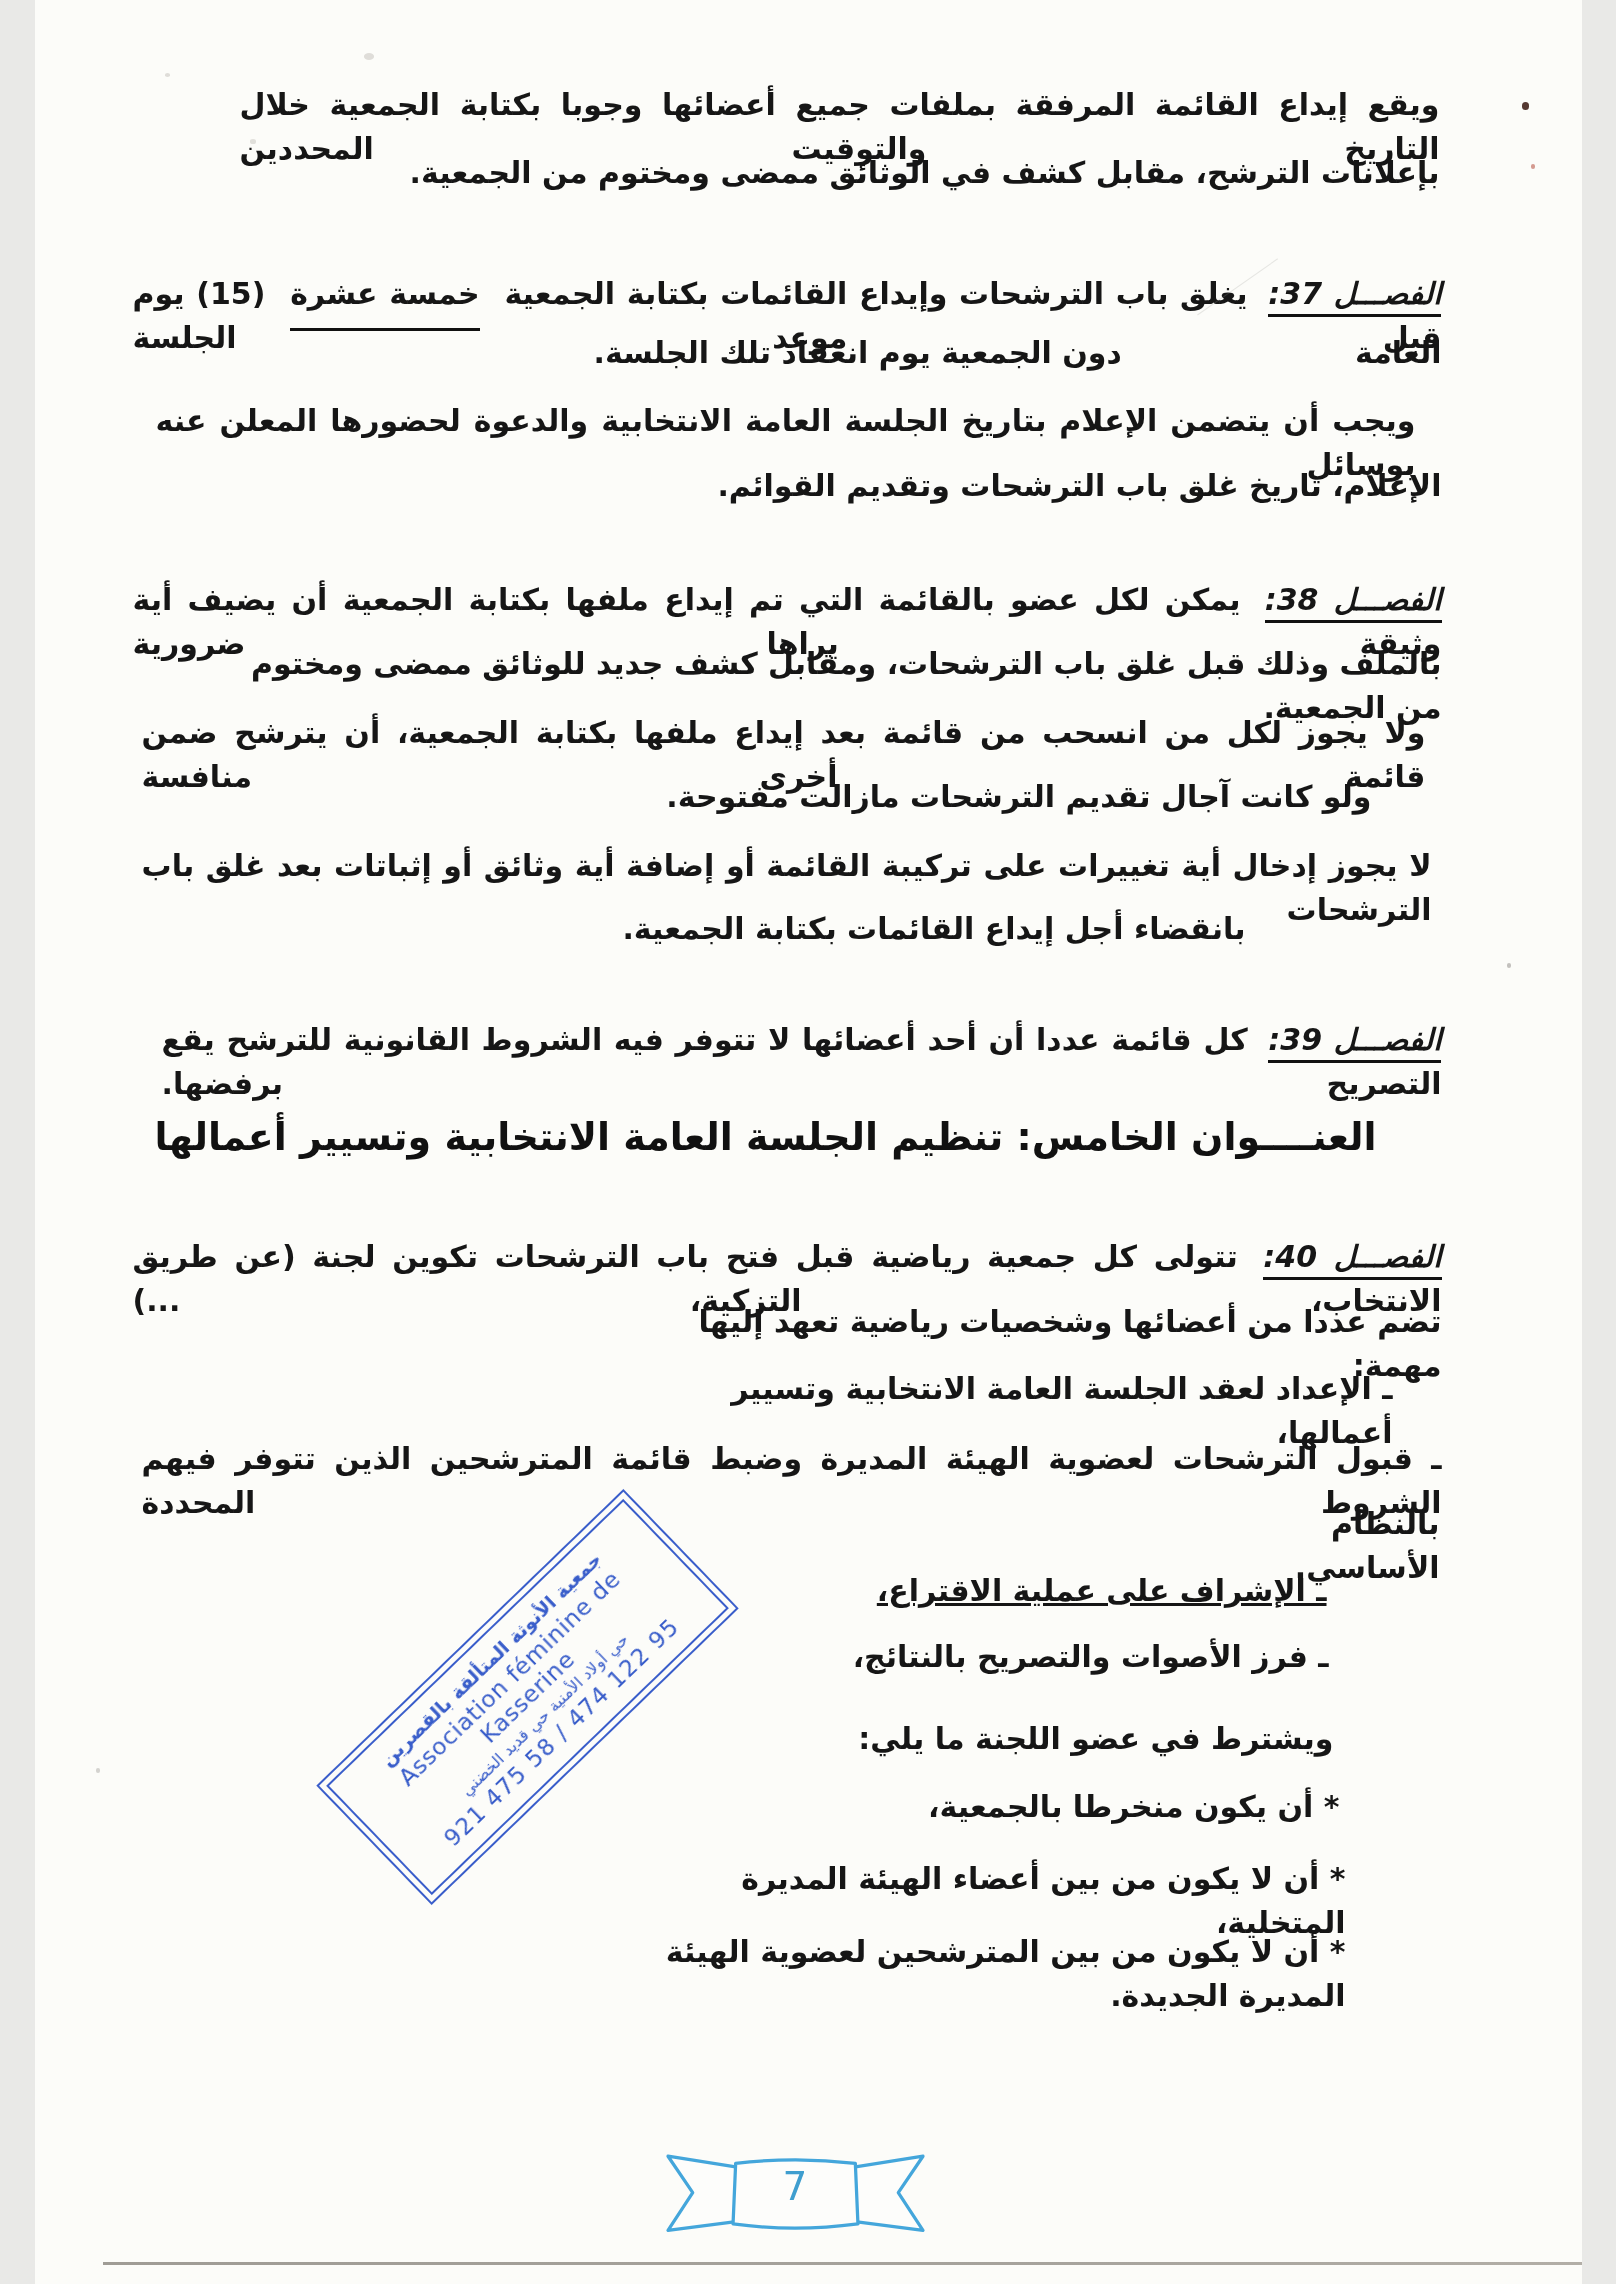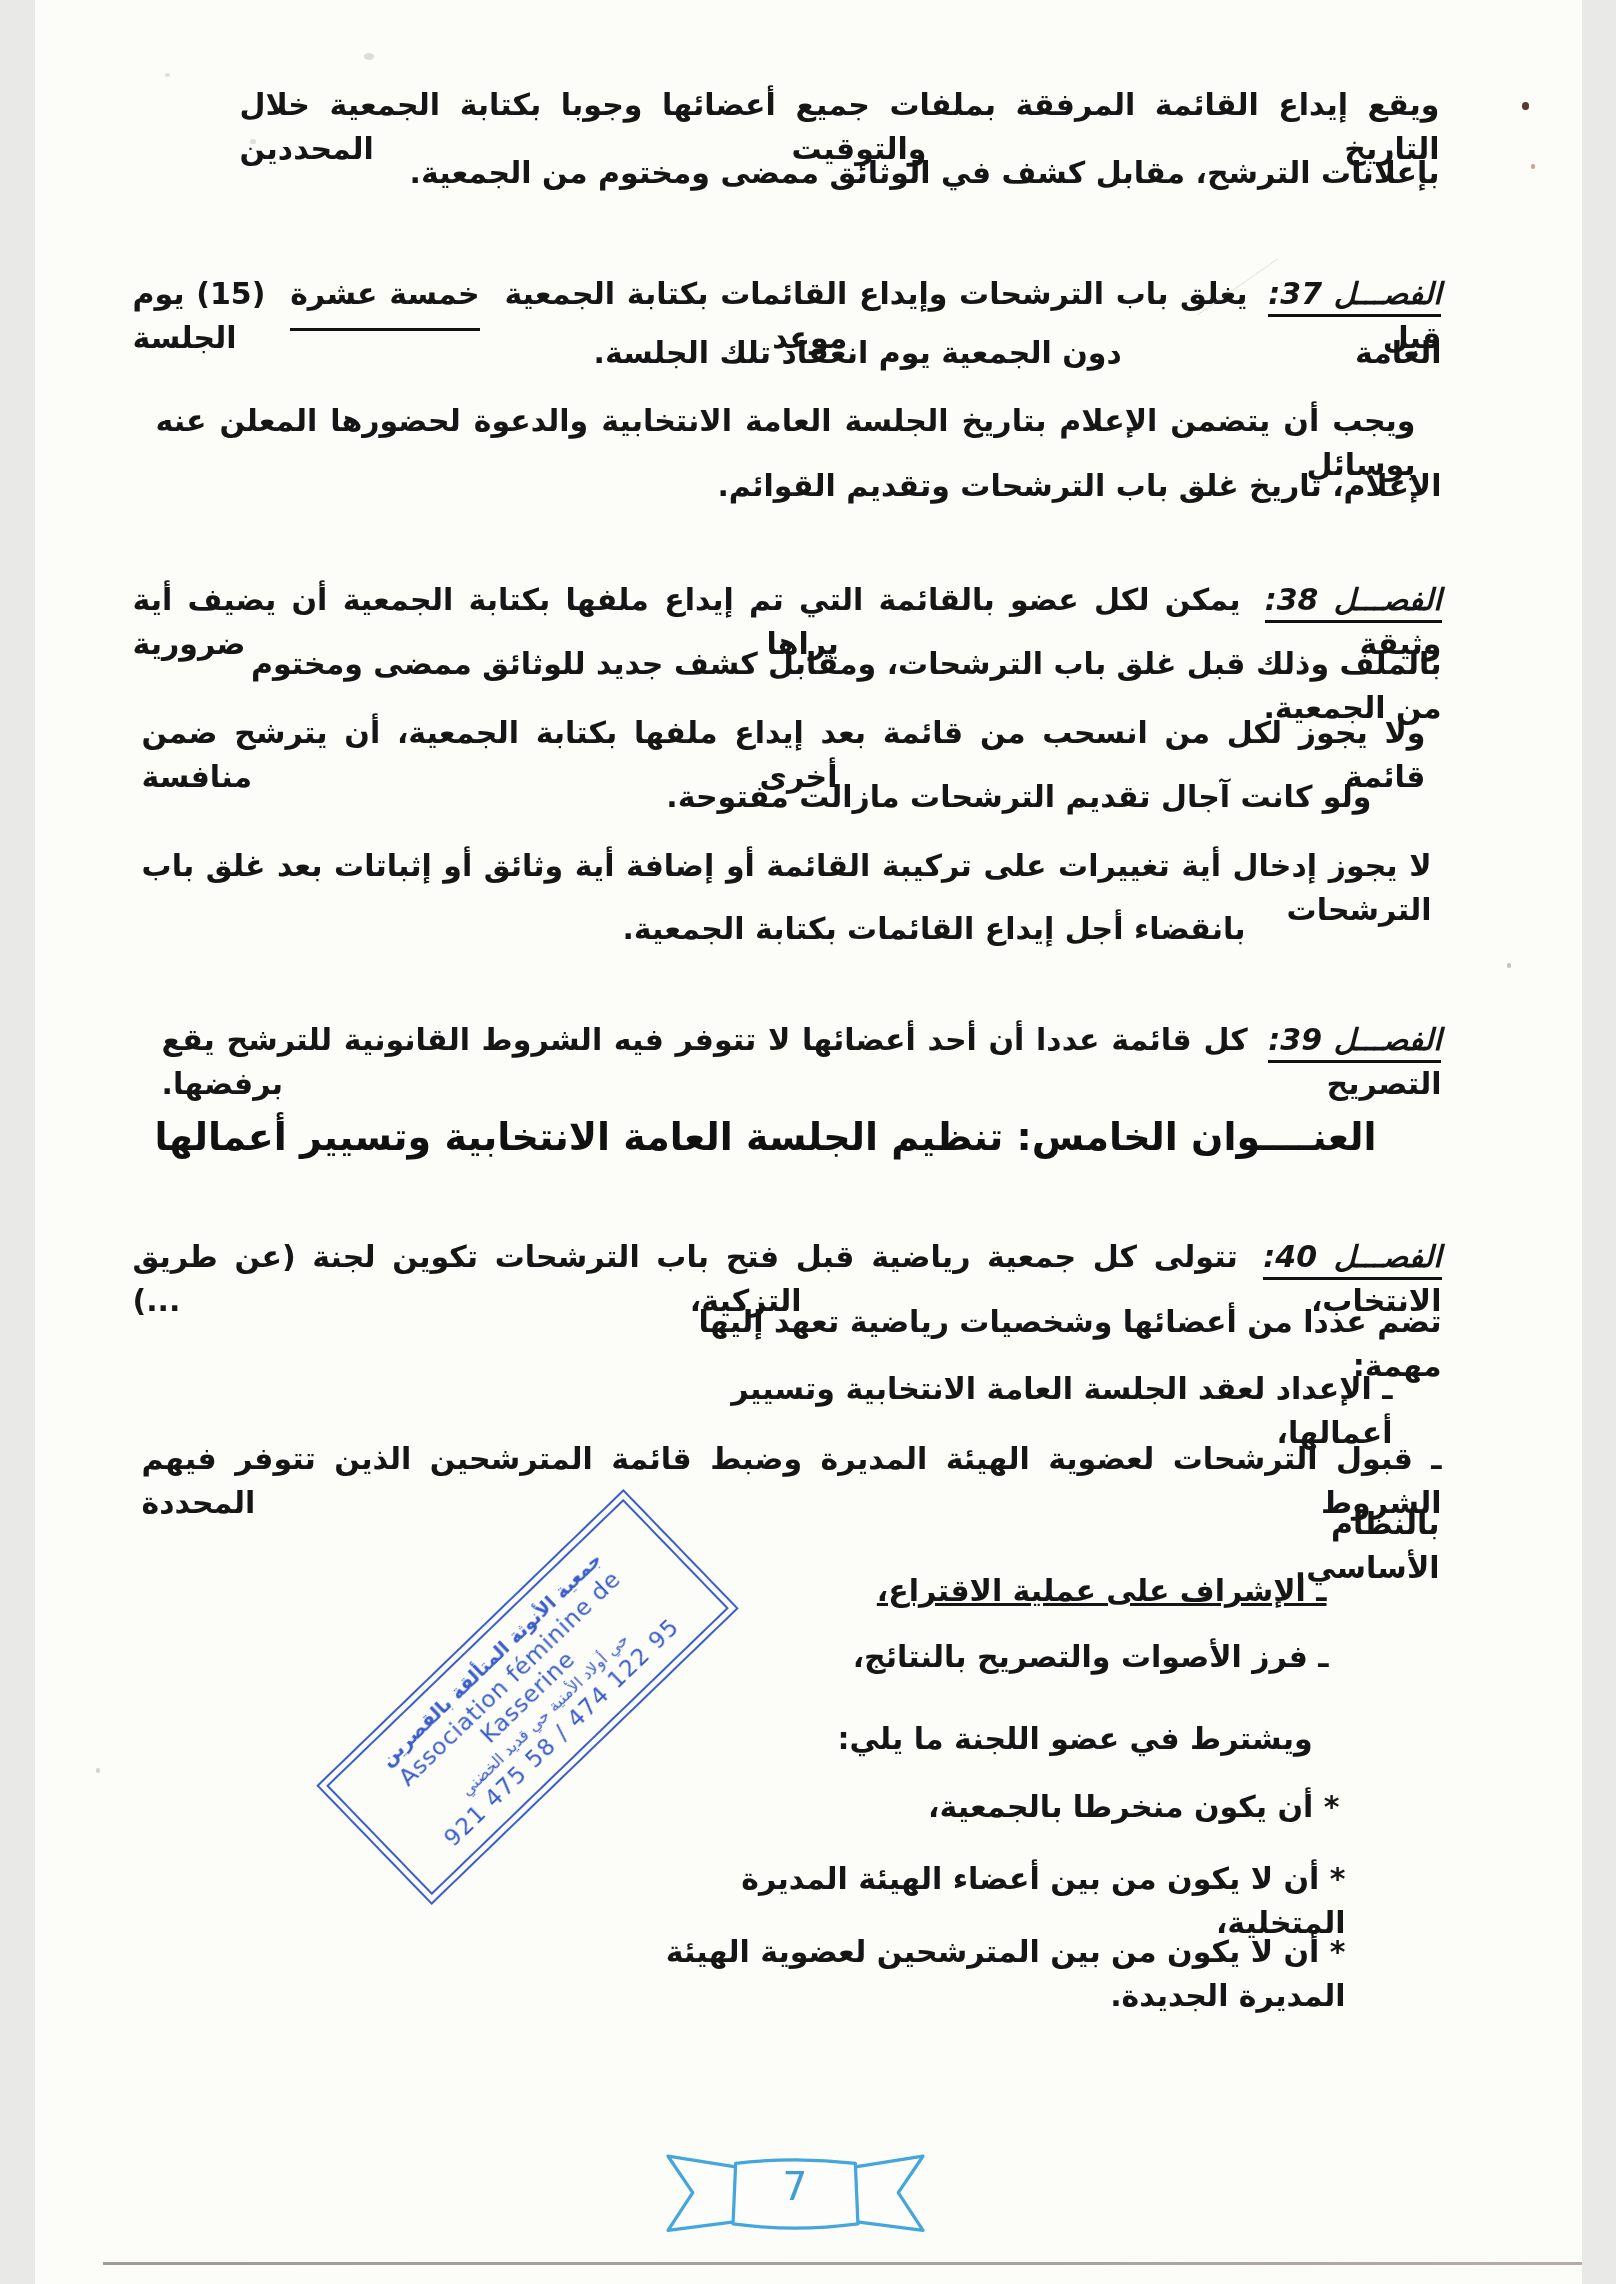--- a/index.html
+++ b/index.html
@@ -140,21 +140,21 @@
     <span>تتولى كل جمعية رياضية قبل فتح باب الترشحات تكوين لجنة (عن طريق الانتخاب، التزكية، ...)</span>
   </div>
   <div class="line end" style="top:1300px;right:140px;left:586px;">تضم عددا من أعضائها وشخصيات رياضية تعهد إليها مهمة:</div>
 
   <div class="line end" style="top:1367px;right:189px;left:586px;">ـ الإعداد لعقد الجلسة العامة الانتخابية وتسيير أعمالها،</div>
   <div class="line full" style="top:1437px;right:140px;left:107px;">ـ قبول الترشحات لعضوية الهيئة المديرة وضبط قائمة المترشحين الذين تتوفر فيهم الشروط المحددة</div>
   <div class="line end" style="top:1502px;right:142px;left:1173px;">بالنظام الأساسي.</div>
   <div class="line end" style="top:1569px;right:255px;left:782px;text-decoration:underline;">ـ الإشراف على عملية الاقتراع،</div>
   <div class="line end" style="top:1635px;right:253px;left:717px;">ـ فرز الأصوات والتصريح بالنتائج،</div>
 
-  <div class="line end" style="top:1717px;right:248px;left:782px;text-align:center;">ويشترط في عضو اللجنة ما يلي:</div>
+  <div class="line end" style="top:1717px;right:248px;left:782px;">ويشترط في عضو اللجنة ما يلي:</div>
   <div class="line end" style="top:1785px;right:242px;left:782px;">* أن يكون منخرطا بالجمعية،</div>
   <div class="line end" style="top:1857px;right:236px;left:586px;">* أن لا يكون من بين أعضاء الهيئة المديرة المتخلية،</div>
   <div class="line end" style="top:1930px;right:236px;left:521px;">* أن لا يكون من بين المترشحين لعضوية الهيئة المديرة الجديدة.</div>
 
   <div class="stamp">
     <div class="stamp-inner">
       <div class="stamp-ar1">جمعية الأنوثة المتألقة بالقصرين</div>
       <div class="stamp-fr">Association féminine de Kasserine</div>
       <div class="stamp-ar2">حي أولاد الأمنية حي قديد الخضني</div>
       <div class="stamp-tel">95 122 474 / 58 475 921</div>

